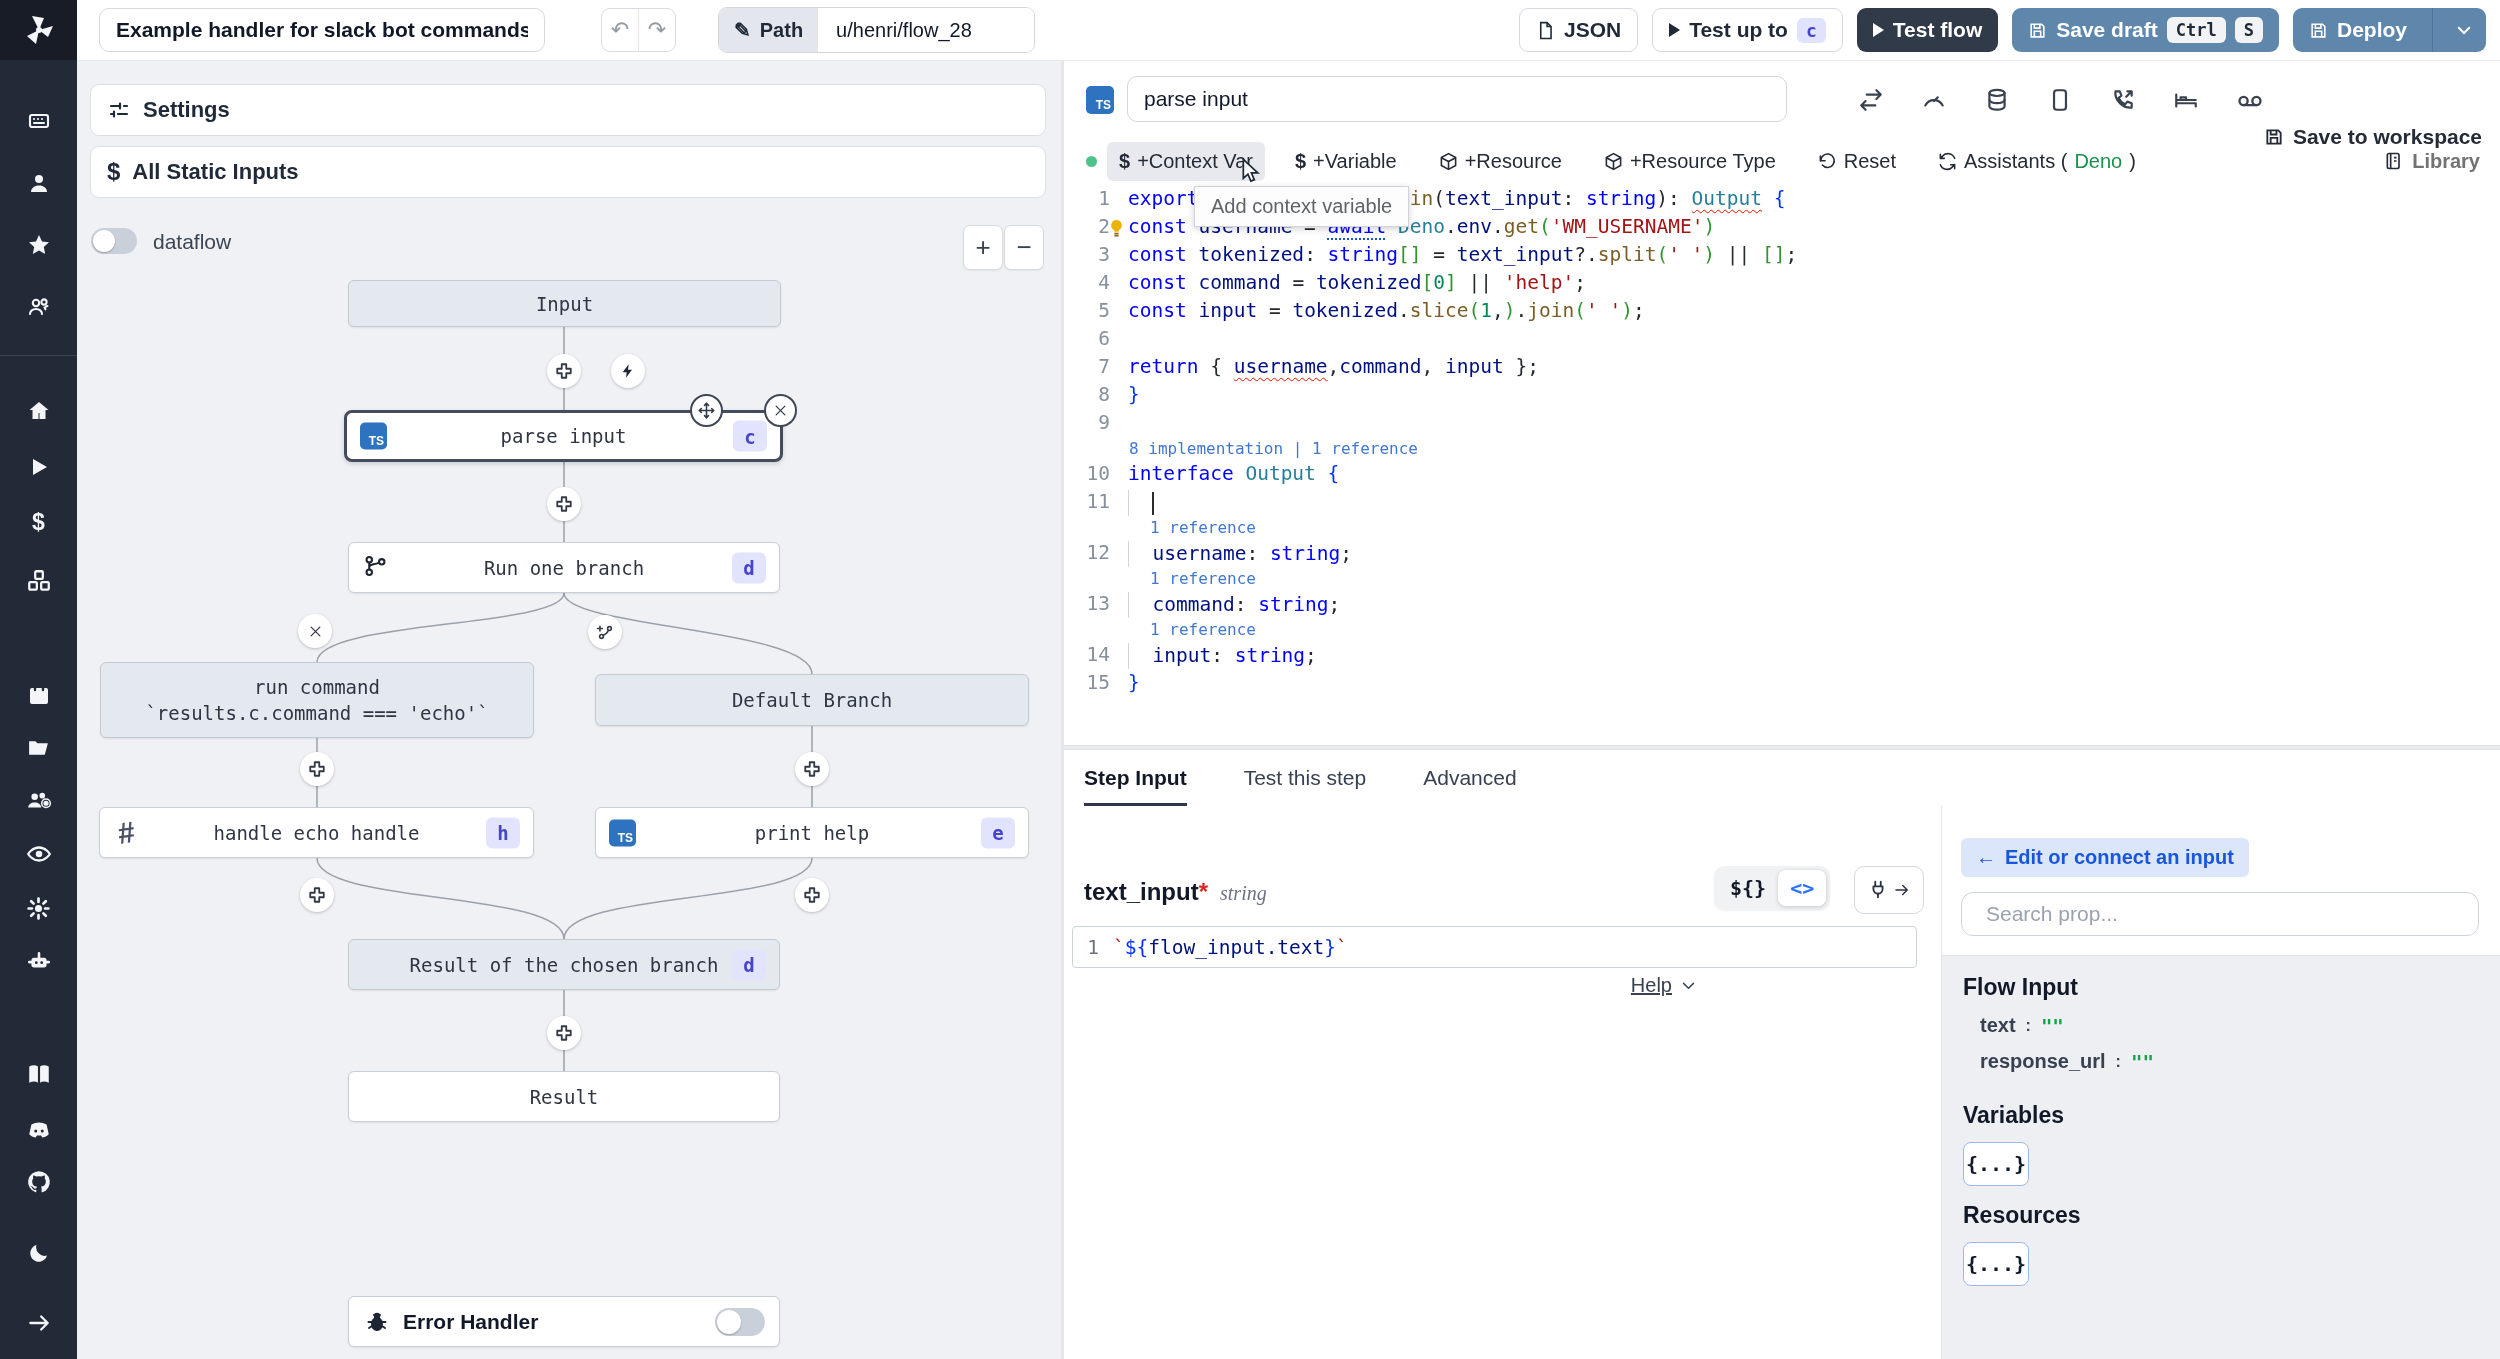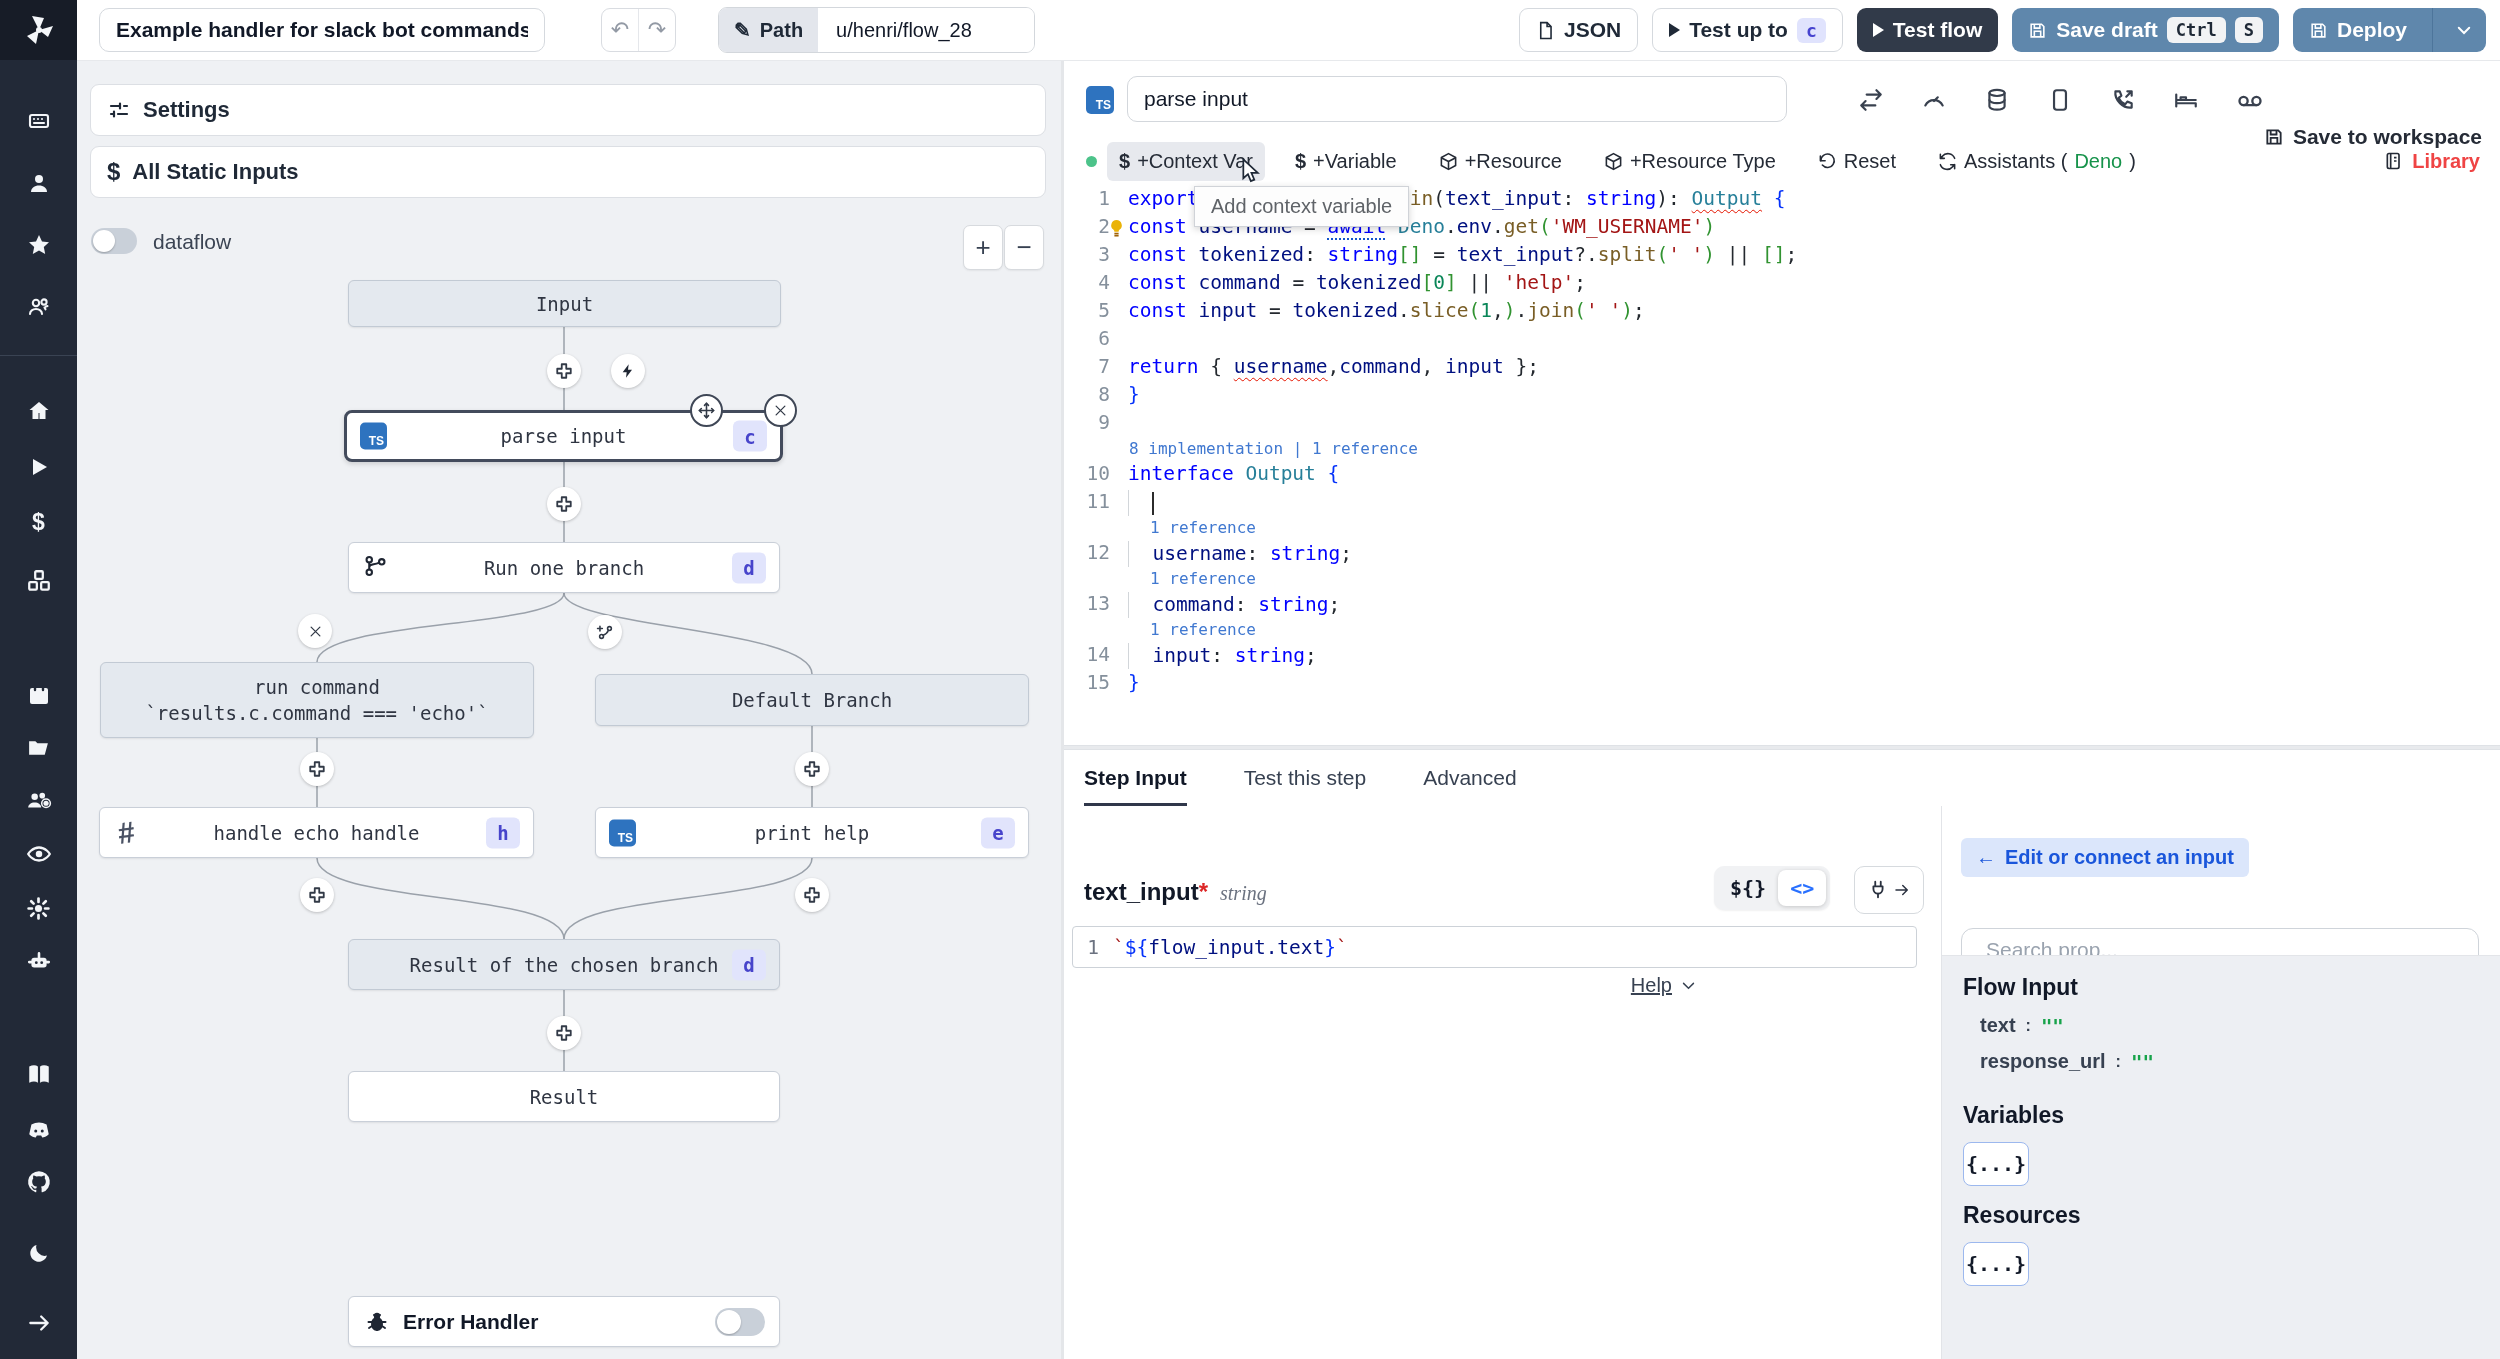--- a/index.html
+++ b/index.html
@@ -99,21 +99,21 @@
   .savews svg{stroke:#252b36;fill:none;stroke-width:2.2;}
   .ed-toolbar{position:absolute;left:0;top:76px;right:0;height:50px;display:flex;align-items:center;}
   .gdot{width:11px;height:11px;border-radius:50%;background:#4cc38a;margin-left:22px;flex:none;}
   .tbi{display:flex;align-items:center;gap:7px;font-size:20px;color:#252b36;cursor:pointer;
        padding:8px 12px;border-radius:6px;white-space:nowrap;}
   .tbi.hl{background:#e7e9ee;}
   .tbi svg{stroke:#252b36;fill:none;stroke-width:2;stroke-linecap:round;stroke-linejoin:round;}
   .tbi .dol{font-weight:700;}
   .deno-g{color:#17934b;}
   .library{position:absolute;right:20px;display:flex;gap:8px;align-items:center;
-       font:600 20px "Liberation Sans",sans-serif;color:#ef4444;cursor:pointer;}
+       font:600 20px "Liberation Sans",sans-serif;color:#737373;cursor:pointer;}
   .library svg{stroke:#252b36;fill:none;stroke-width:2;}
 
   
   .codearea{position:absolute;left:0;top:127px;right:0;height:558px;overflow:hidden;}
   .crow{display:flex;height:28px;line-height:28px;font:19.5px "DejaVu Sans Mono",monospace;position:relative;}
   .crow .ln{width:64px;padding-right:18px;box-sizing:border-box;text-align:right;color:#85909c;flex:none;}
   .lensrow{height:23px;line-height:23px;padding-left:65px;color:#4078d0;
        font:16px "DejaVu Sans Mono",monospace;cursor:pointer;}
   .lensrow.ind{padding-left:86px;}
   .tk.kw{color:#0000ff;}.tk.id{color:#001080;}.tk.fn{color:#795e26;}.tk.ty{color:#267f99;}
@@ -153,21 +153,21 @@
   .mbox .mln{width:40px;text-align:center;color:#6b7280;flex:none;}
   .helpl{position:absolute;right:62px;top:168px;display:flex;align-items:center;gap:8px;cursor:pointer;}
   .helpl span{font-size:20px;color:#374151;text-decoration:underline;}
   .helpl svg{stroke:#374151;fill:none;stroke-width:2;stroke-linecap:round;}
 
   
   .rpanel{position:absolute;left:878px;top:746px;right:0;bottom:0;background:#fff;}
   .backbtn{position:absolute;left:19px;top:32px;background:#dbe6fb;border-radius:6px;padding:8px 15px;
         font:600 20px "Liberation Sans",sans-serif;color:#1a56db;display:flex;gap:9px;align-items:center;cursor:pointer;}
   .searchin{position:absolute;left:19px;right:21px;top:86px;height:44px;border:1px solid #cfd4da;border-radius:12px;
-        padding:0 24px;font:21px "Liberation Sans",sans-serif;color:#111827;box-sizing:border-box;margin-top:36px;}
+        padding:0 24px;font:21px "Liberation Sans",sans-serif;color:#111827;box-sizing:border-box;}
   .searchin::placeholder{color:#9aa3af;}
   .graysec{position:absolute;left:0;right:0;top:149px;bottom:0;background:#edeff3;border-top:1px solid #e3e5e9;}
   .sechead{position:absolute;left:21px;font:700 23px "Liberation Sans",sans-serif;color:#111827;}
   .proprow{position:absolute;left:38px;display:flex;align-items:center;gap:10px;cursor:pointer;}
   .proprow .pn{font:600 20px "Liberation Sans",sans-serif;color:#374151;}
   .proprow .pc{color:#374151;font-weight:700;}
   .proprow .pv{font:700 19px "DejaVu Sans Mono",monospace;color:#17a34a;}
   .objbtn{position:absolute;left:21px;width:64px;height:42px;background:#fff;border:1.5px solid #9cb8ee;
         border-radius:8px;display:flex;align-items:center;justify-content:center;
         font:600 20px "DejaVu Sans Mono",monospace;color:#111827;cursor:pointer;}

